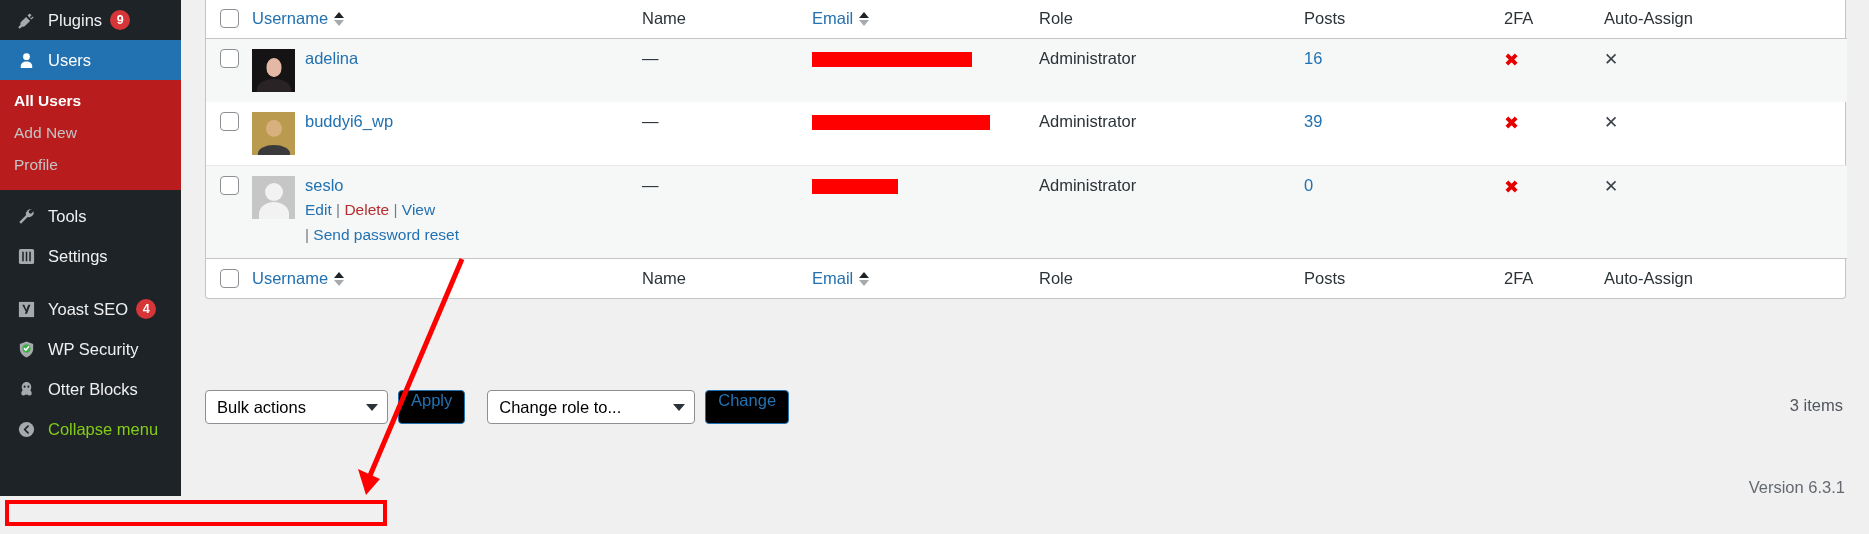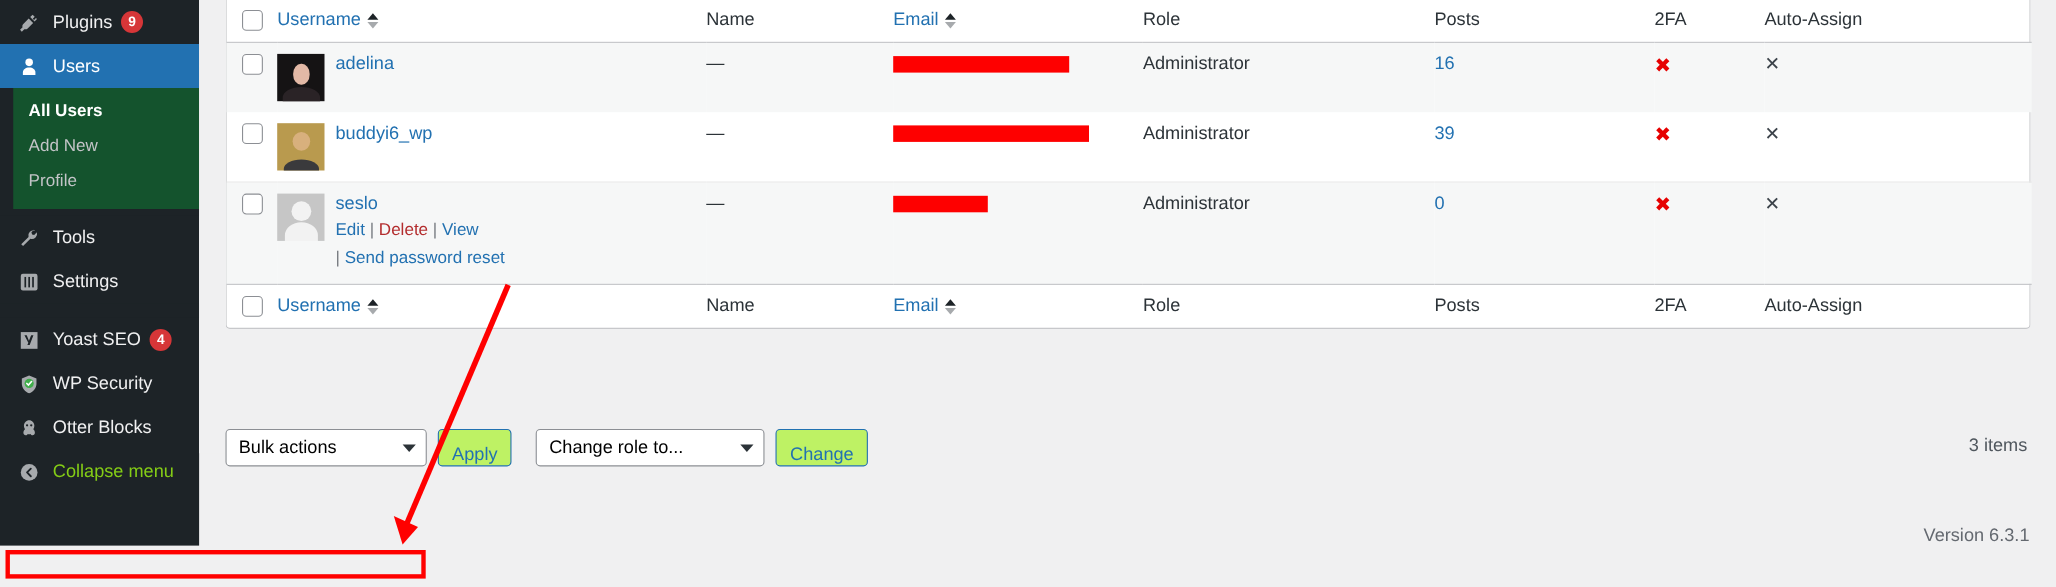--- a/index.html
+++ b/index.html
@@ -46,21 +46,21 @@
   }
   .badge {
     display: inline-flex; align-items: center; justify-content: center;
     min-width: 20px; height: 20px; padding: 0 6px;
     margin-left: 8px;
     border-radius: 10px;
     background: #d63638; color: #fff;
     font-size: 12.5px; font-weight: 600;
     line-height: 1;
   }
-  .submenu { background: #14532d; padding: 5px 0 9px 0; margin-left: 12px; }
+  .submenu { background: #b91c1c; padding: 5px 0 9px 0; }
   .submenu-item {
     padding: 7px 0 7px 14px;
     font-size: 15.5px;
     color: #c3c4c7;
     white-space: nowrap;
   }
   .submenu-item.current { color: #fff; font-weight: bold; }
   .menu-sep { height: 6px; background: #1d2327; }
   .menu-gap { height: 13px; background: #1d2327; }
   .collapse-row { color: #84cc16; }
@@ -186,24 +186,24 @@
   }
   .sel-bulk { width: 183px; }
   .sel-role { width: 208px; gap: 28px; }
   .chev {
     width: 0; height: 0; margin-left: 8px;
     border-left: 6px solid transparent; border-right: 6px solid transparent;
     border-top: 7px solid #2c3338;
   }
   .btn {
     height: 34px; padding: 0 12px;
-    background: #bef264;
+    background: #000000;
     border: 1px solid #2271b1; border-radius: 4px;
     color: #2271b1; font-size: 16.5px;
-    display: flex; align-items: flex-end;
+    display: flex; align-items: flex-start;
   }
   .count-items {
     position: absolute; right: 26px; top: 396px;
     font-size: 16.5px; color: #50575e;
   }
   .version {
     position: absolute; right: 24px; top: 478px;
     font-size: 16.5px; color: #646970;
   }
 

